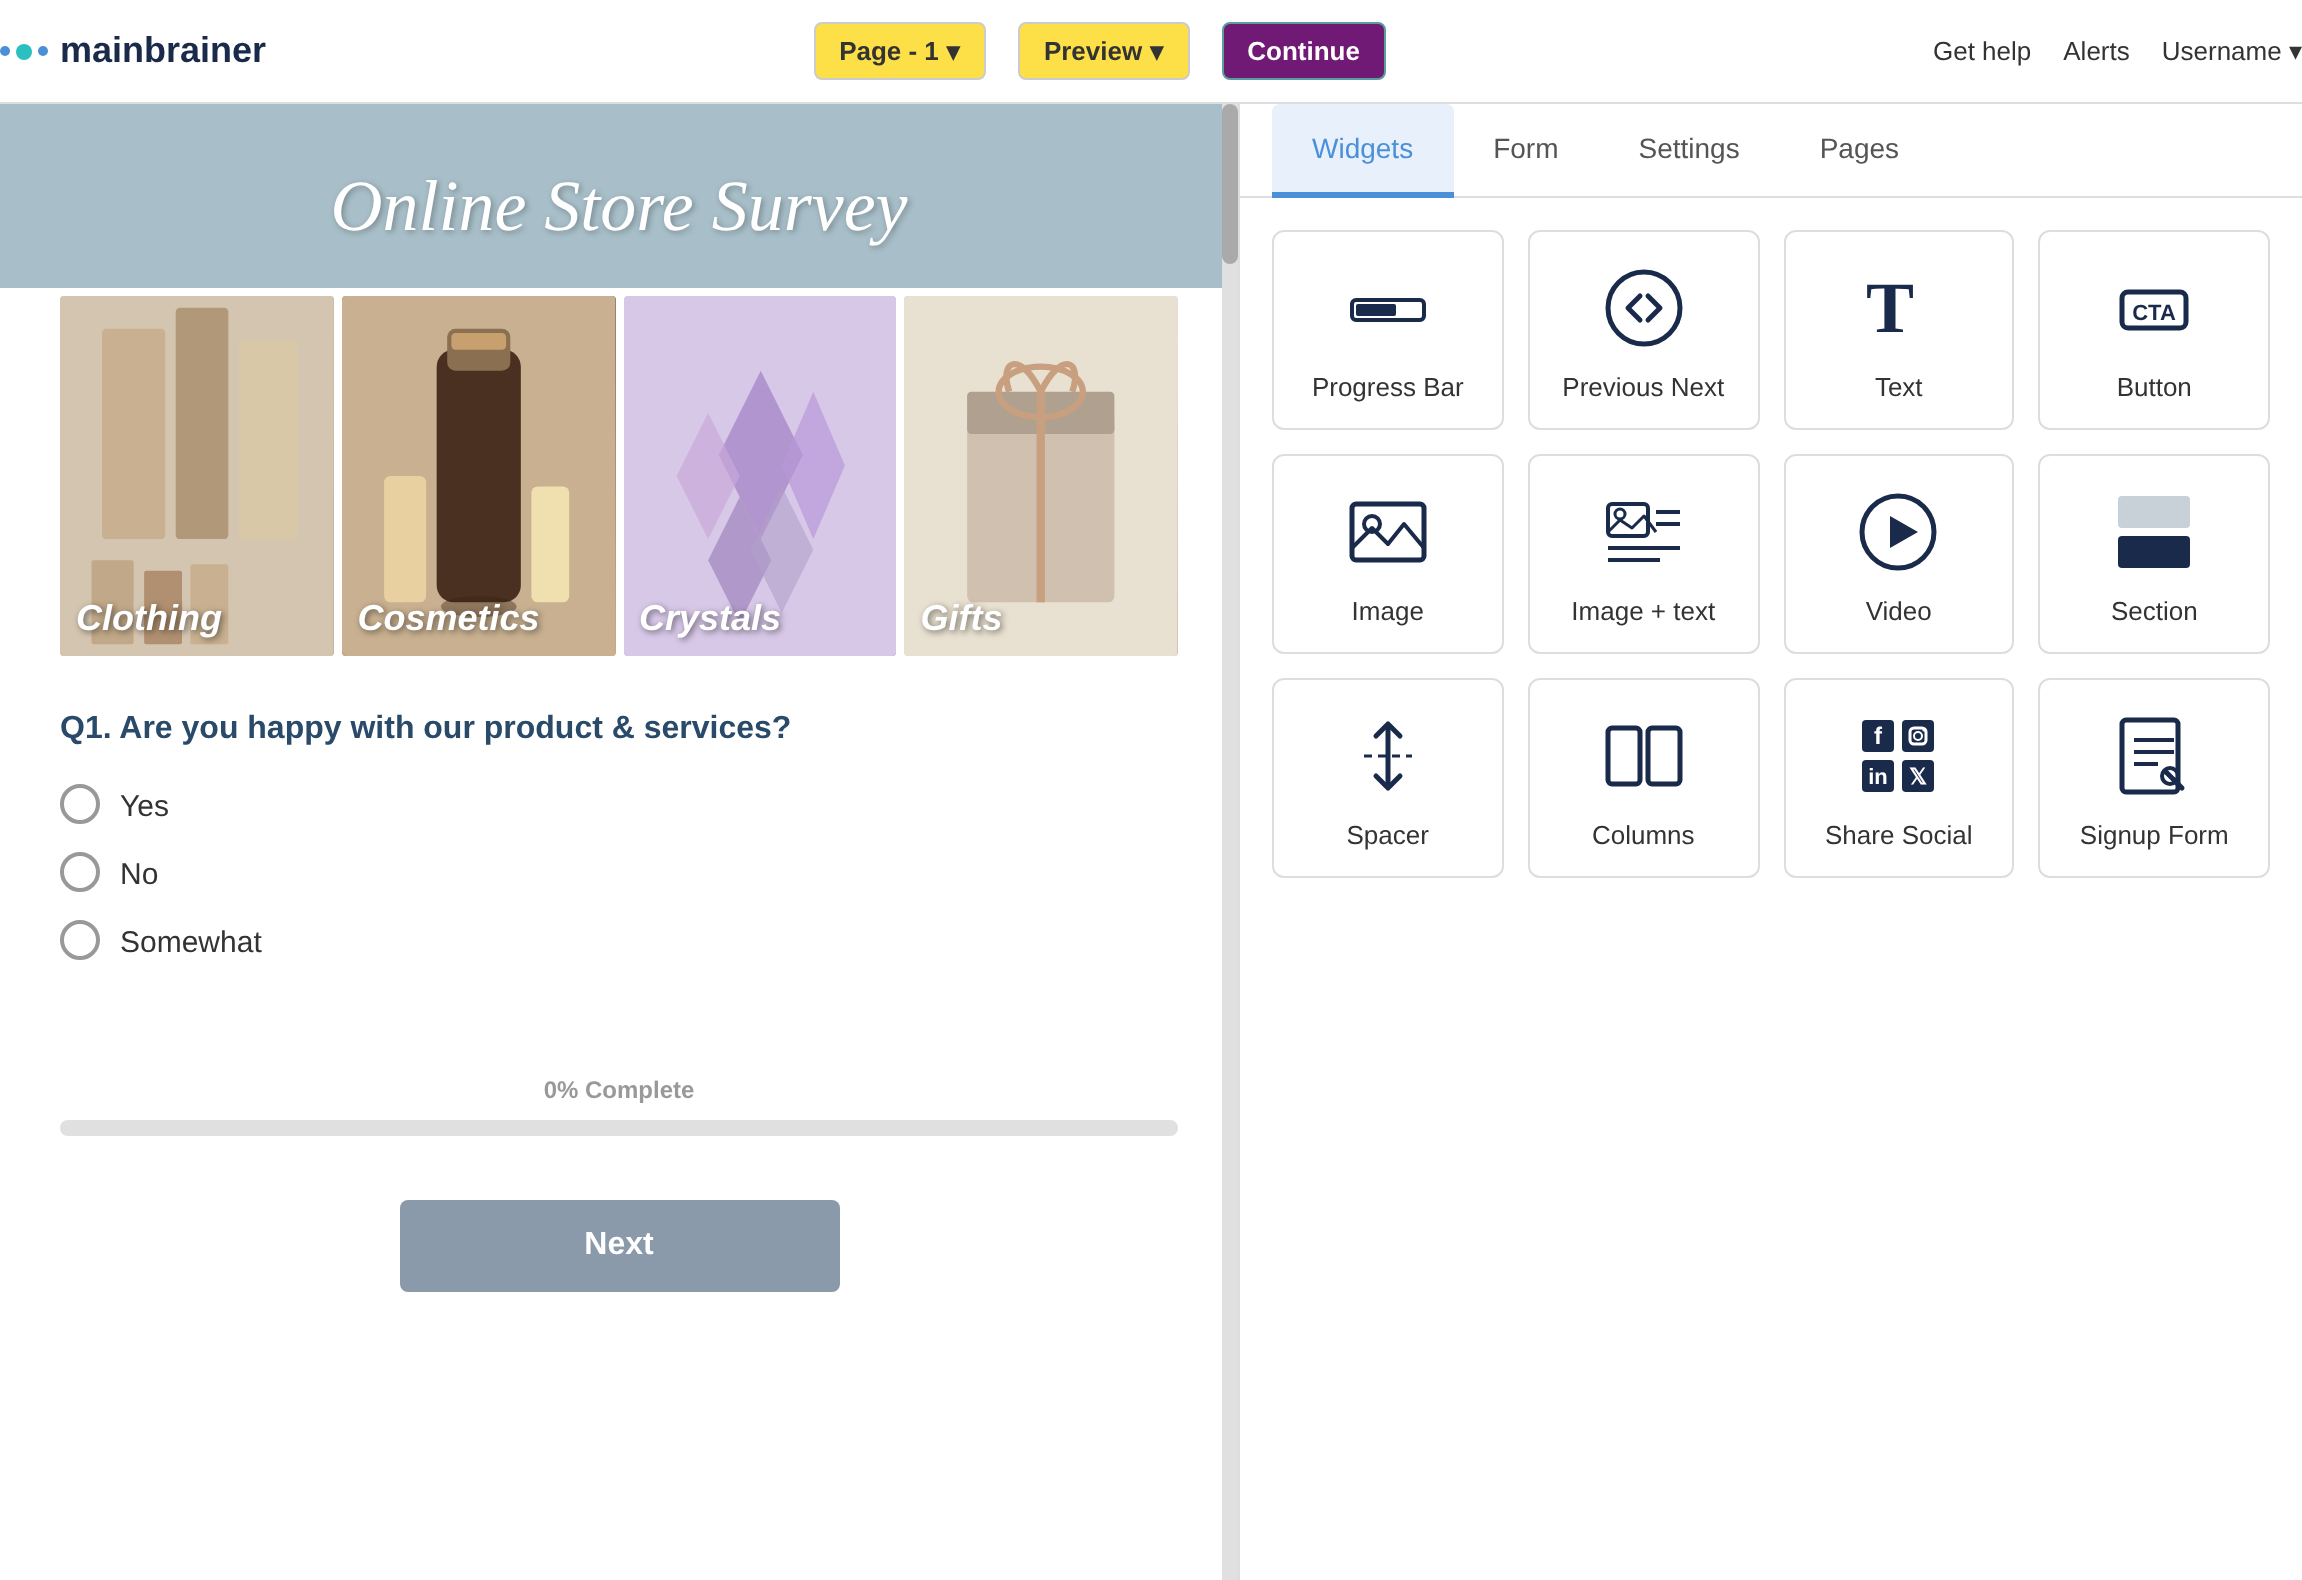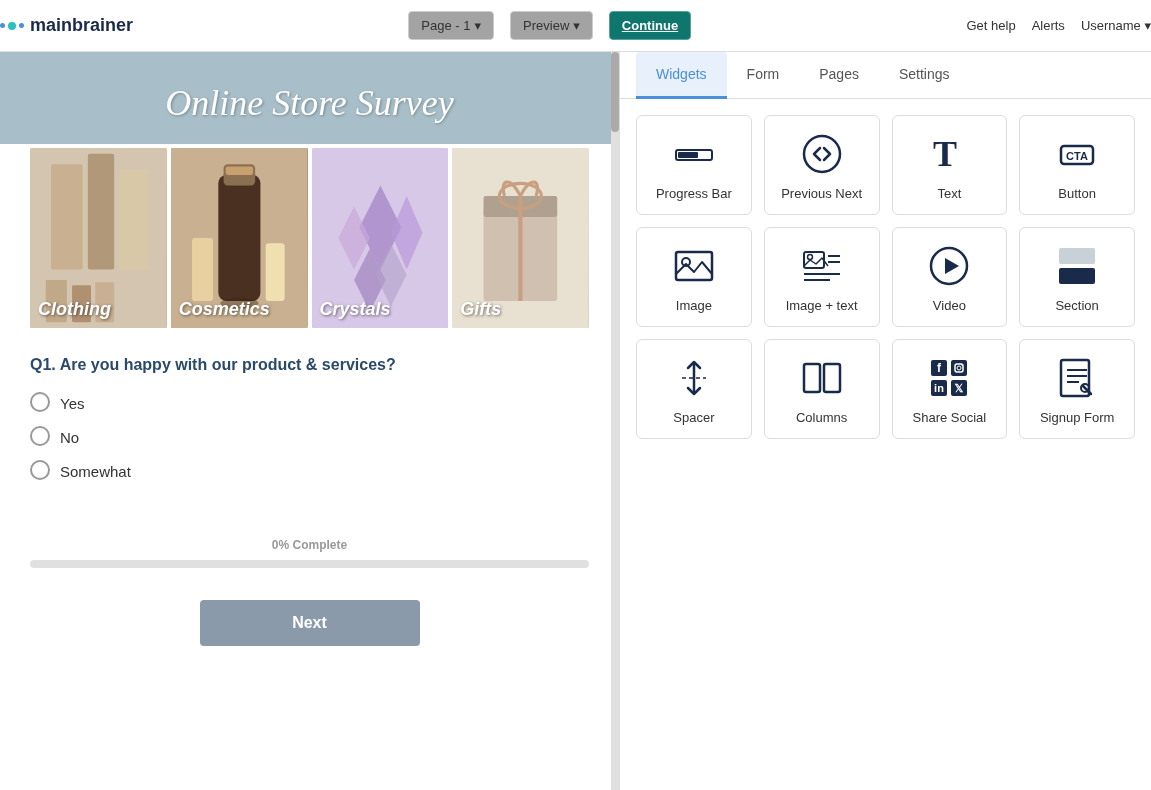--- a/index.html
+++ b/index.html
@@ -37,37 +37,37 @@
     .logo-dot.sm { width: 5px; height: 5px; }
     .logo-text { font-size: 18px; font-weight: bold; }
     .nav-center {
       flex: 1;
       display: flex;
       justify-content: center;
       gap: 16px;
       align-items: center;
     }
     .nav-btn {
-      background: #a3a3a3;
+      background: #fde047;
       border: 1px solid #ccc;
       border-radius: 4px;
       padding: 6px 12px;
       cursor: pointer;
       font-size: 13px;
       display: flex;
       align-items: center;
       gap: 4px;
       color: #333;
+      font-weight: bold;
     }
     .nav-btn.continue {
-      background: #0f766e;
+      background: #701a75;
       color: #fff;
       border-color: #5a9e9e;
       font-weight: bold;
-      text-decoration: underline;
     }
     .nav-right {
       display: flex;
       gap: 16px;
       align-items: center;
     }
     .nav-link {
       font-size: 13px;
       color: #333;
       cursor: pointer;
@@ -434,22 +434,22 @@
 
     <div class="next-btn-area">
       <button class="next-btn">Next</button>
     </div>
   </div>
 
   <div class="widgets-panel">
     <div class="widget-tabs">
       <div class="tab-item active">Widgets</div>
       <div class="tab-item">Form</div>
+      <div class="tab-item">Settings</div>
       <div class="tab-item">Pages</div>
-      <div class="tab-item">Settings</div>
     </div>
 
     <div class="widget-grid">
 
 
       <div class="widget-card">
         <div class="widget-icon">
           <svg class="icon-svg" viewBox="0 0 44 44" fill="none" xmlns="http://www.w3.org/2000/svg">
             <rect x="4" y="18" width="36" height="10" rx="2" stroke="#1a2a4a" stroke-width="2" fill="none"></rect>
             <rect x="6" y="20" width="20" height="6" rx="1" fill="#1a2a4a"></rect>

